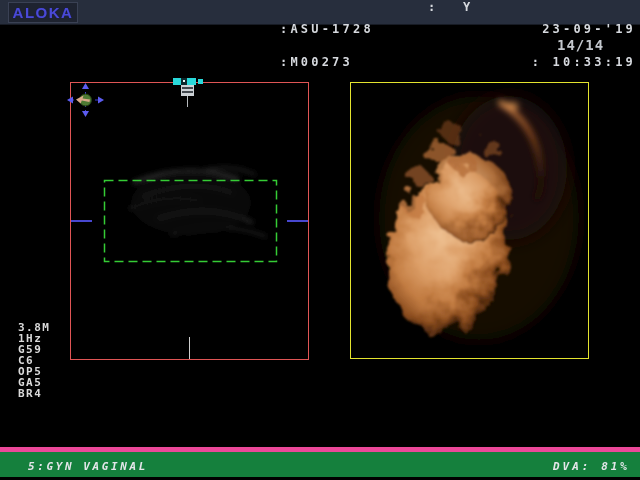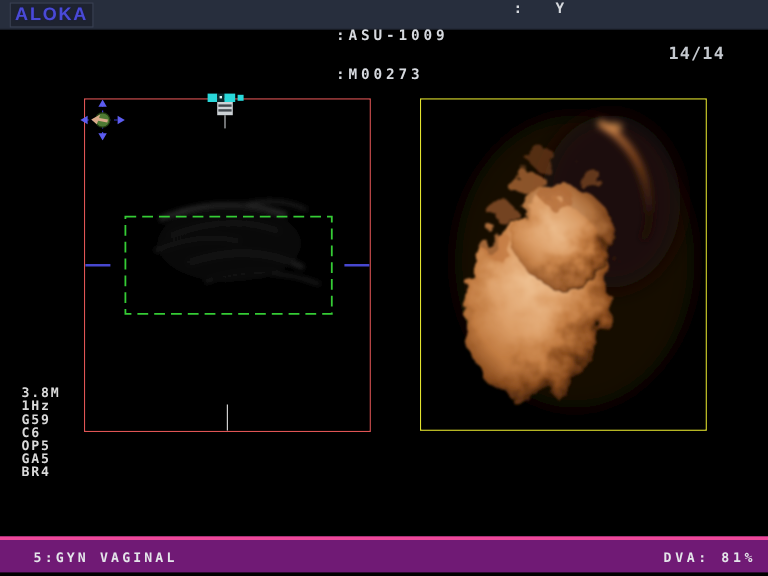--- a/index.html
+++ b/index.html
@@ -41,42 +41,46 @@
   .probe-icon { position:absolute; left:172px; top:76px; width:32px; height:32px; }
 
   
   .params-col { position:absolute; left:18px; top:322px; width:50px;
                 text-align:left; color:#dadada; font-size:11px; font-weight:bold;
                 line-height:11px; letter-spacing:1.5px; }
   .params-col div { height:11px; }
 
   
   .bottom-bar { position:absolute; left:0; top:447px; width:640px; height:30px;
-                background:#701a75; border-top:3px solid #ec4899; }
+                background:#15803d; border-top:5px solid #ec4899;font-style:italic; }
   .preset-label { position:absolute; left:28px; top:8px; color:#e4e6ea;
                   font-size:11px; font-weight:bold; letter-spacing:2.6px; }
   .dva-block { position:absolute; right:10px; top:8px; color:#e4e6ea;
                font-size:11px; font-weight:bold; letter-spacing:3px; }
   .dva-block span { white-space:pre;margin-top:12px; }
 </style>
 </head>
 <body>
 
 <div id="screen">
 
   <div class="top-bar">
     <div class="logo-box">
       <span class="logo-text">ALOKA</span>
     </div>
     <div class="hdr-txt hdr-id-block">
-      <div>:ASU-1009</div>
+      <div>:ASU-1728</div>
       <div>:M00273</div>
     </div>
     <div class="hdr-txt hdr-sep">:</div>
     <div class="hdr-txt hdr-y">Y</div>
+    <div class="hdr-txt hdr-datetime">
+      <div>23-09-'19</div>
+      <div><span>:</span><span> </span><span>10:33:19</span></div>
+    </div>
   </div>
 
   <div class="frame-counter">14/14</div>
 
   <div class="left-panel">
     <svg width="237" height="276" viewBox="0 0 237 276">
       <defs>
         <filter id="echoBlur" x="-30%" y="-30%" width="160%" height="160%">
           <feGaussianBlur stdDeviation="2.4"></feGaussianBlur>
         </filter>

